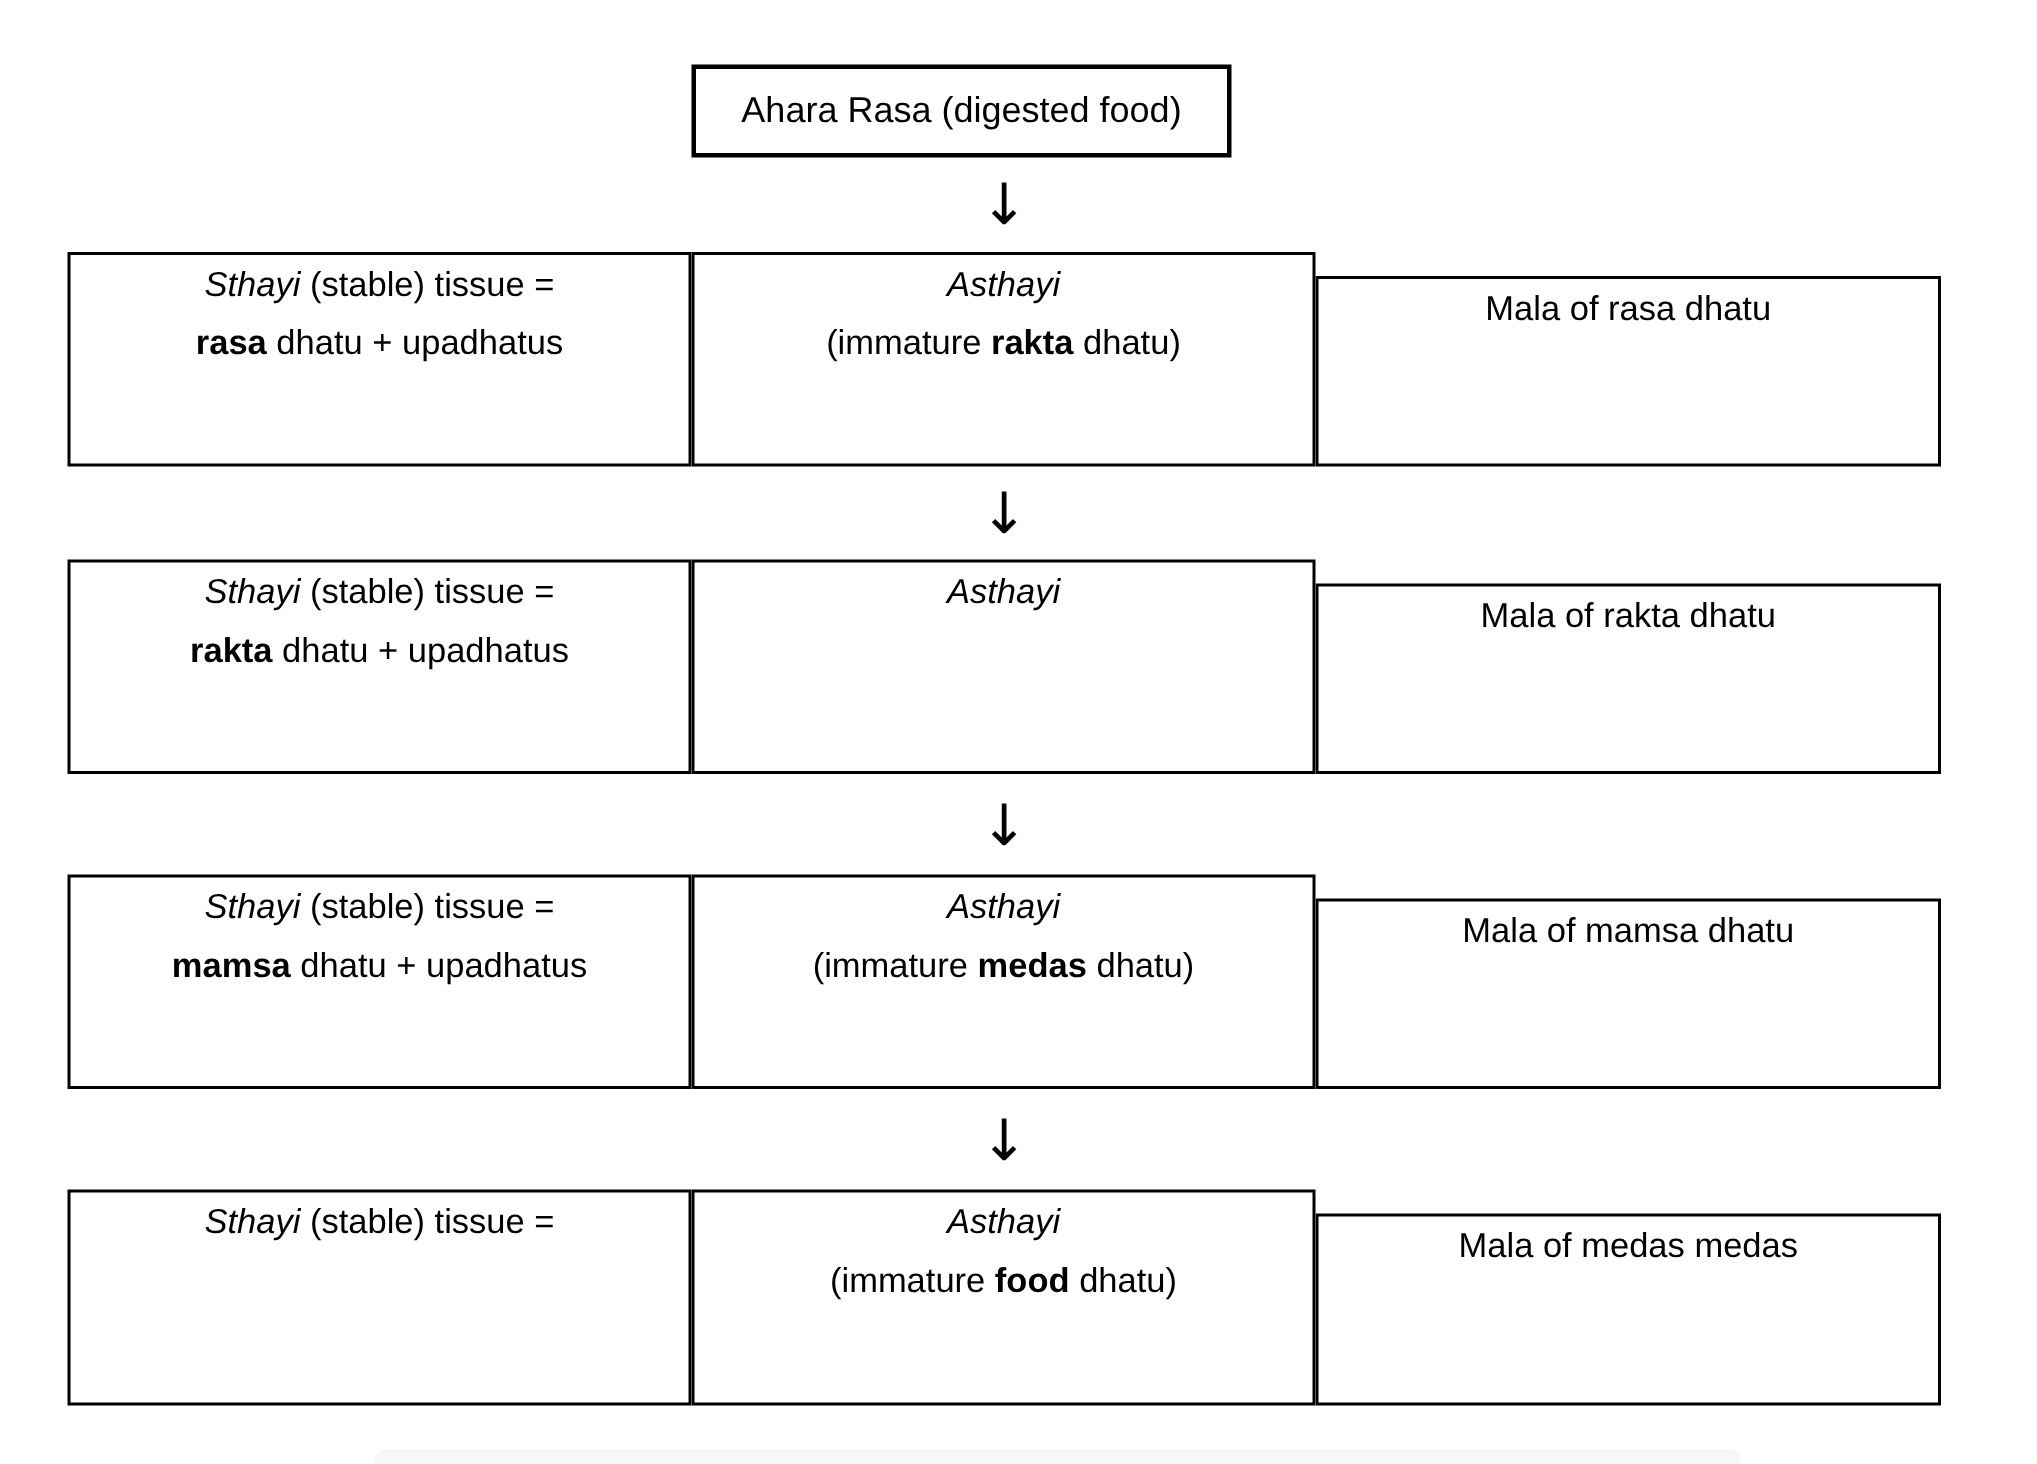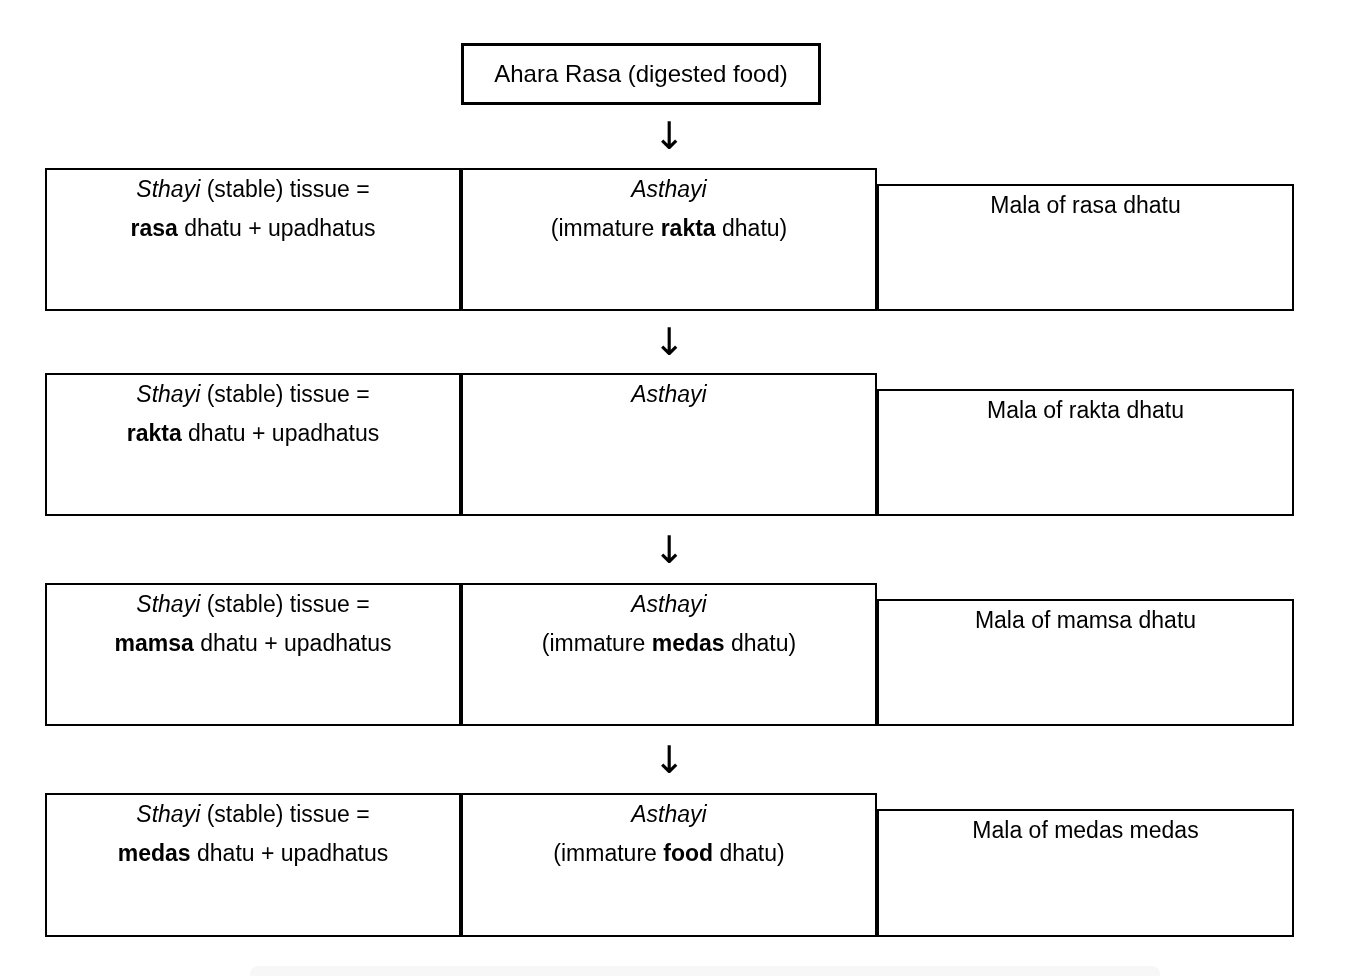--- a/index.html
+++ b/index.html
@@ -128,21 +128,20 @@
     <div class="cell c3">
       <div>Mala of mamsa dhatu</div>
     </div>
   </div>
 
   <div class="arrow" style="top:736px">↓</div>
 
   <div class="row row-h4" style="top:793px">
     <div class="cell c1">
       <div><span class="it">Sthayi</span><span> (stable) tissue =</span></div>
-      <div><span class="b">medas</span><span> dhatu + upadhatus</span></div>
     </div>
     <div class="cell c2">
       <div><span class="it">Asthayi</span></div>
       <div><span>(immature </span><span class="b">food</span><span> dhatu)</span></div>
     </div>
     <div class="cell c3">
       <div>Mala of medas medas</div>
     </div>
   </div>
 

